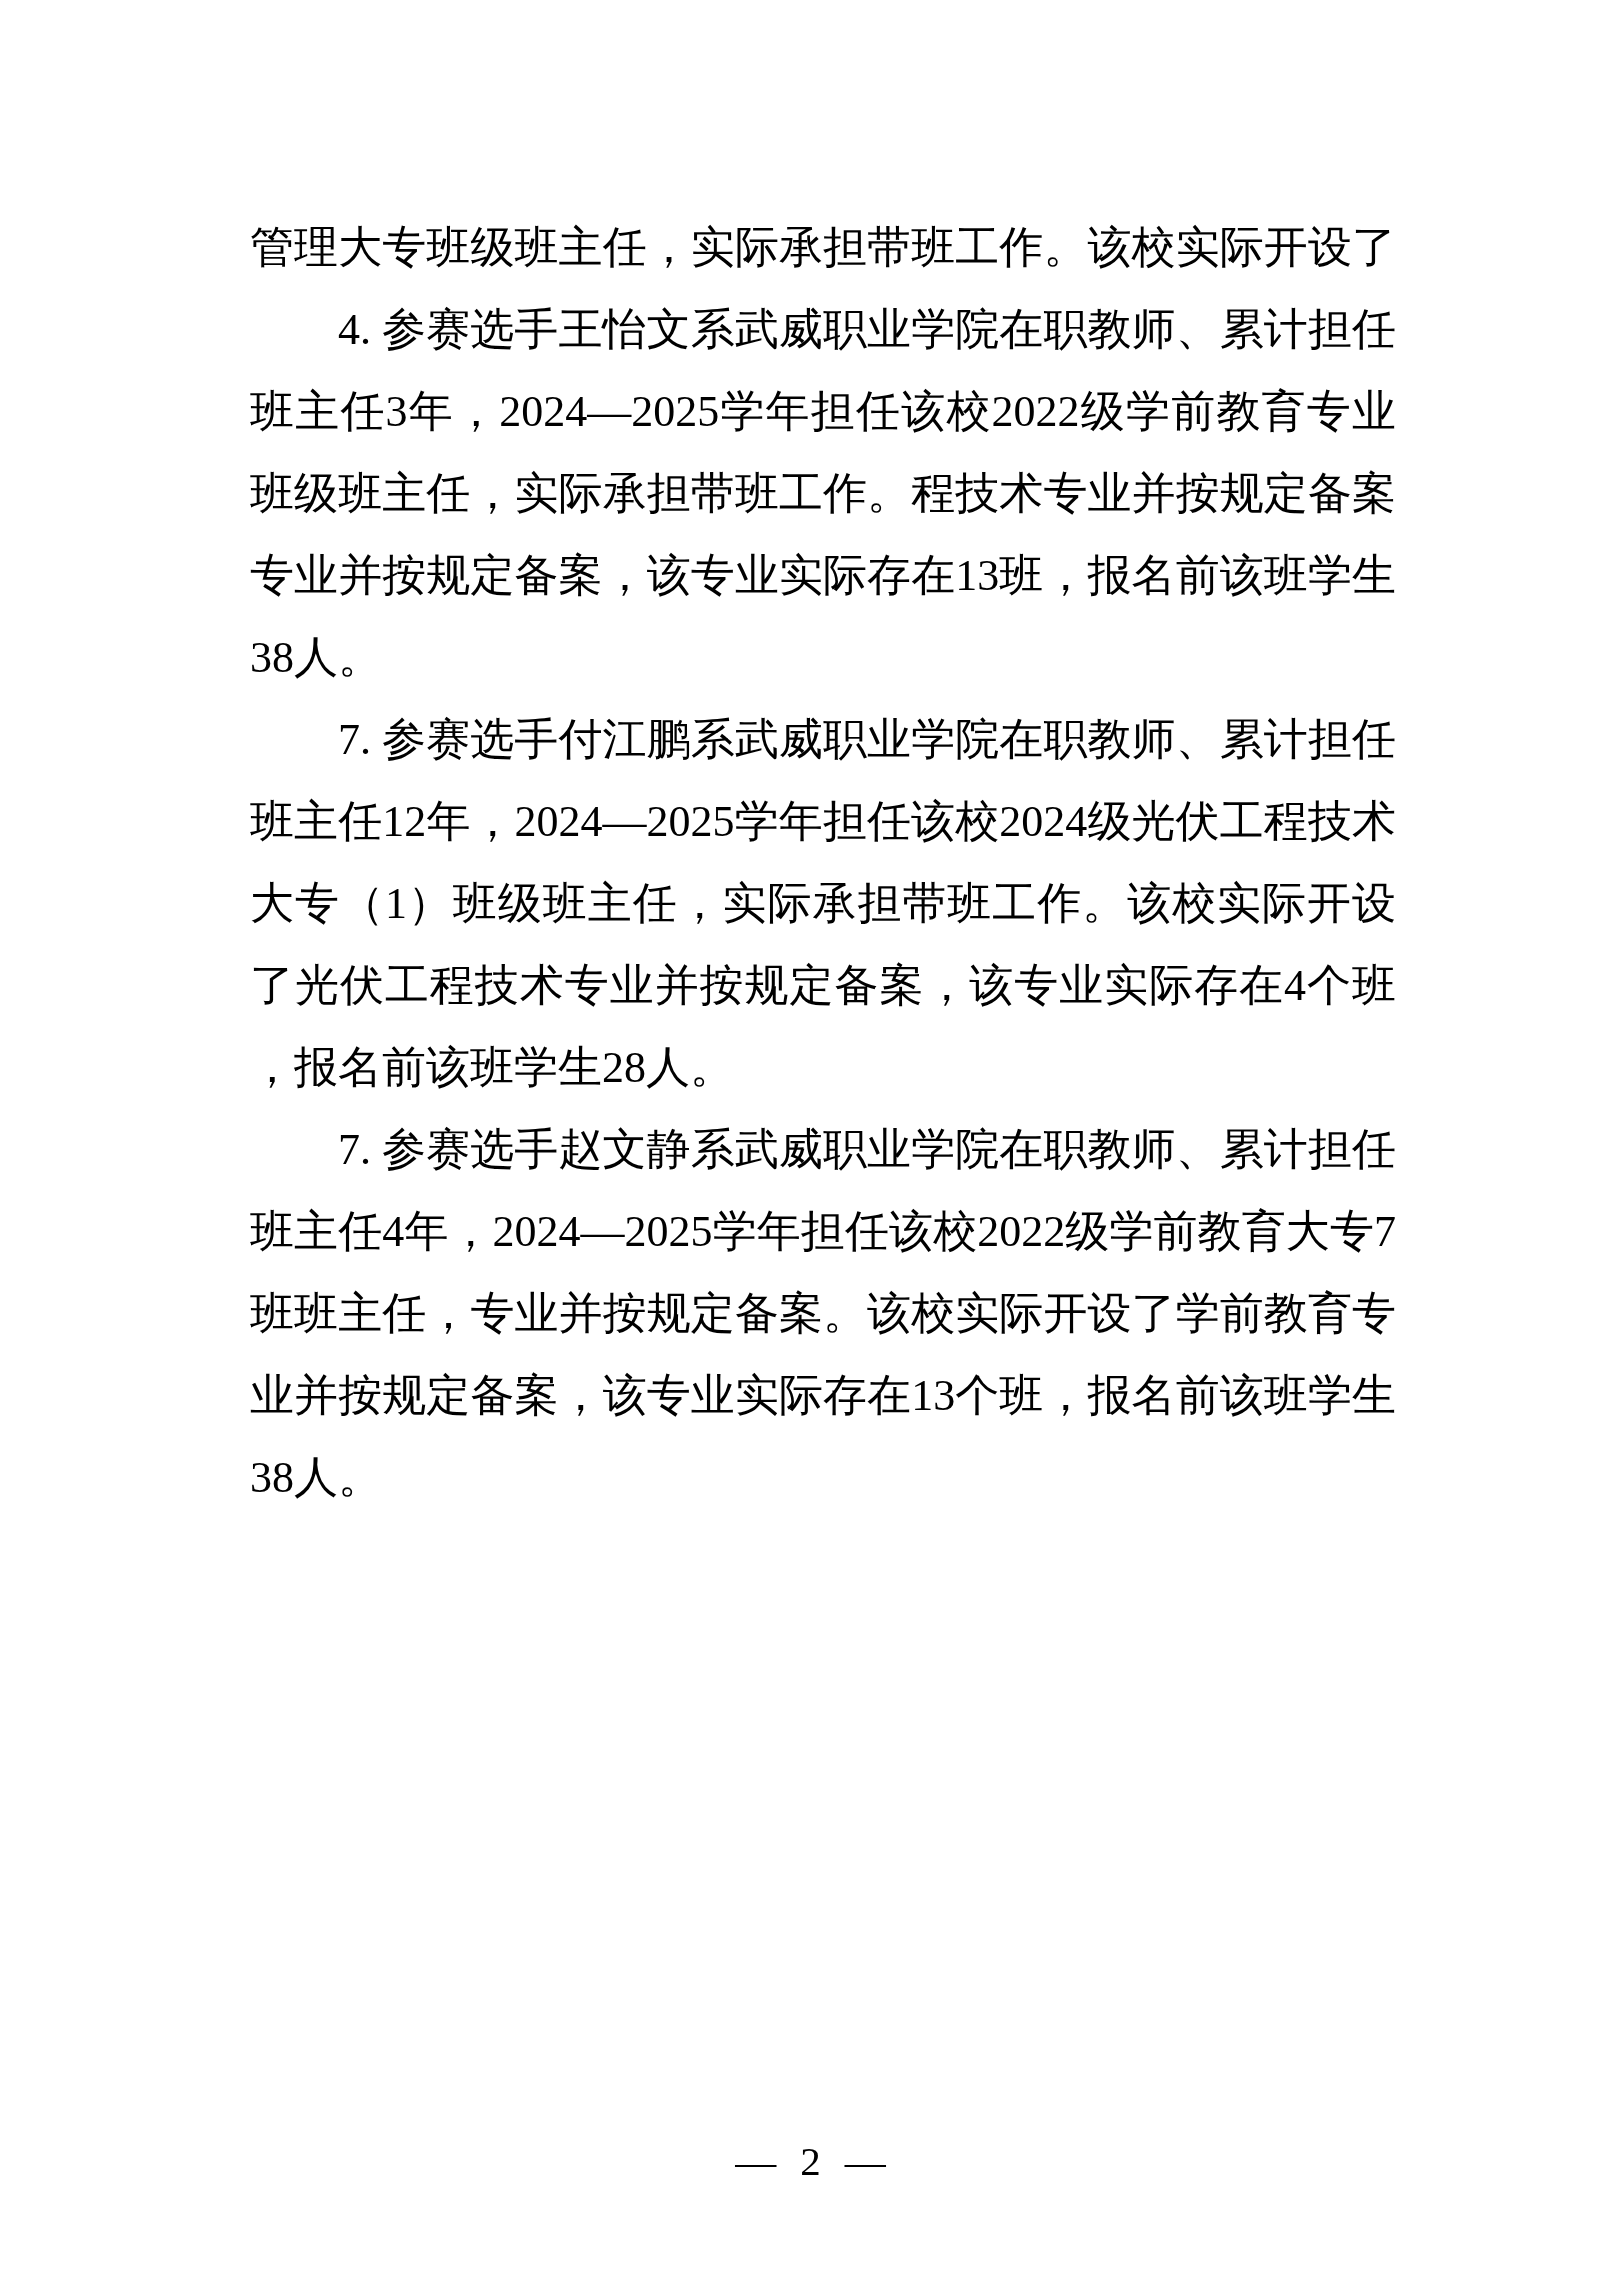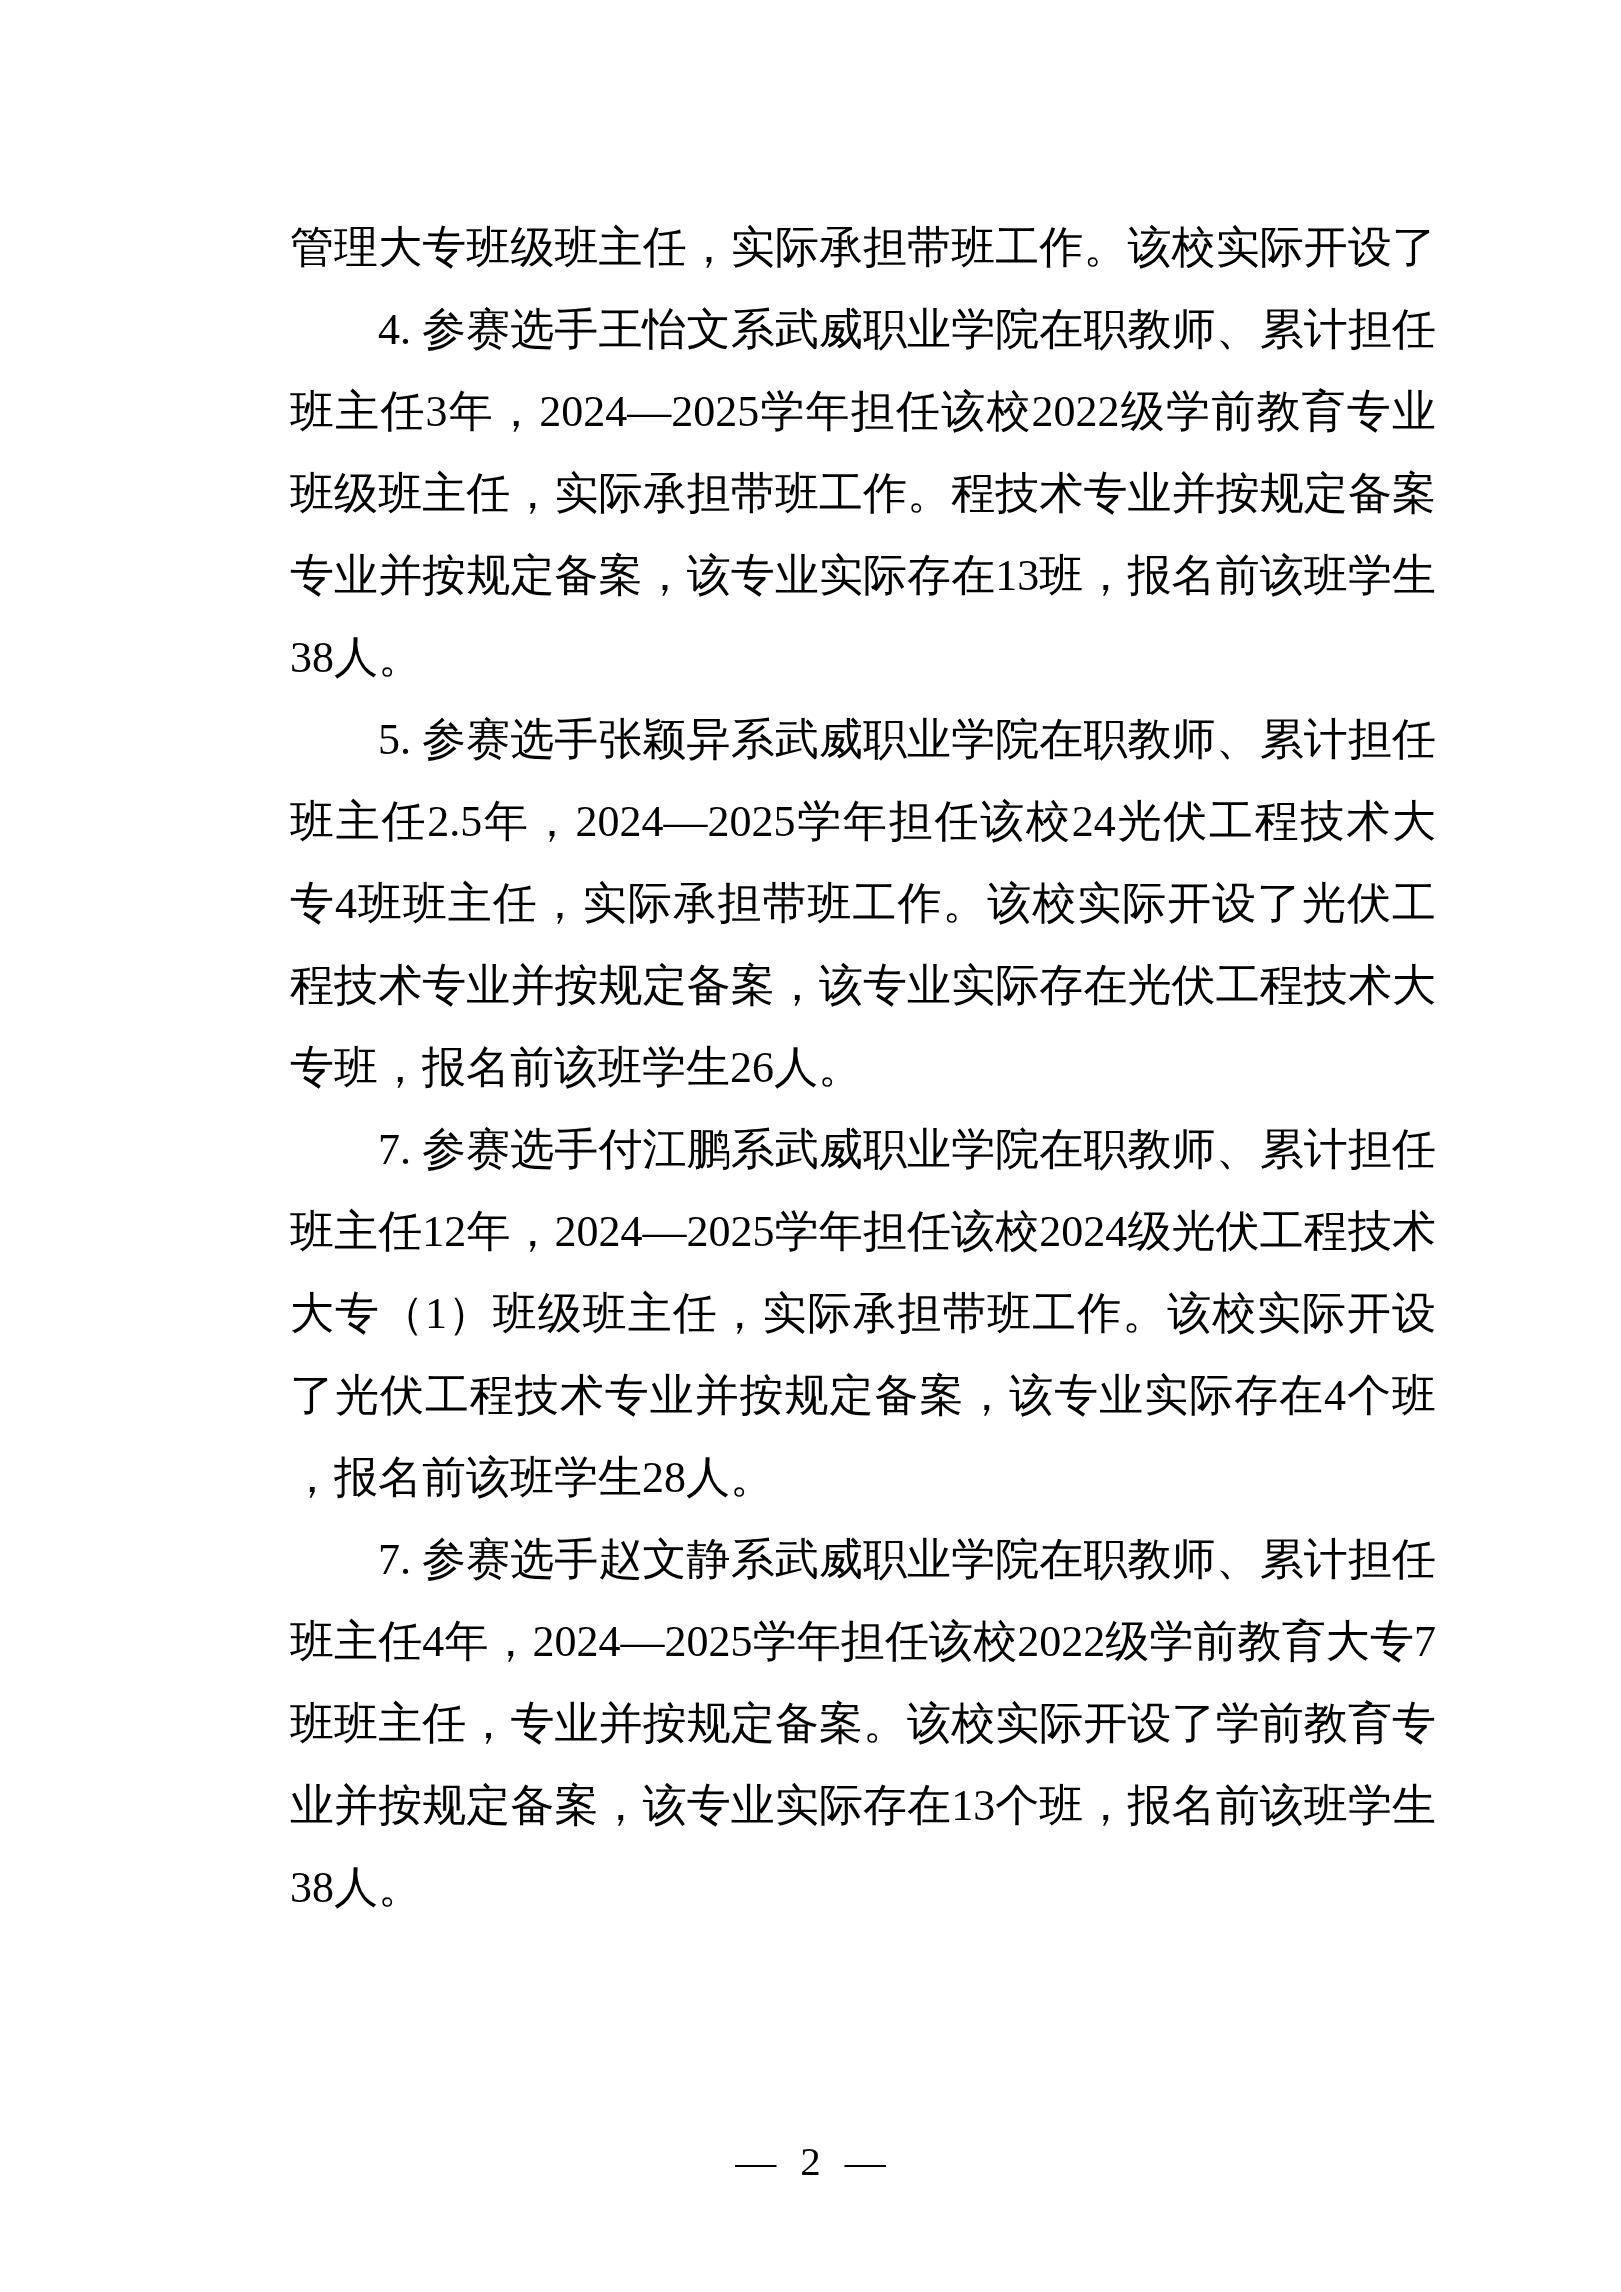--- a/index.html
+++ b/index.html
@@ -17,21 +17,20 @@
     overflow: hidden;
   }
   .text-block {
     position: absolute;
     left: 250px;
     top: 207px;
     width: 1146px;
     font-size: 44px;
     line-height: 82px;
     letter-spacing: 0px;
-    margin-left: 40px;
   }
   .paragraph {
     margin: 0;
     padding: 0;
   }
   .line {
     height: 82px;
     overflow: hidden;
     text-align: justify;
     text-align-last: justify;
@@ -67,27 +66,20 @@
     </div>
 
     <div class="paragraph">
       <div class="line indent">4. 参赛选手王怡文系武威职业学院在职教师、累计担任</div>
       <div class="line">班主任3年，2024—2025学年担任该校2022级学前教育专业</div>
       <div class="line">班级班主任，实际承担带班工作。程技术专业并按规定备案</div>
       <div class="line">专业并按规定备案，该专业实际存在13班，报名前该班学生</div>
       <div class="line end">38人。</div>
     </div>
 
-    <div class="paragraph">
-      <div class="line indent">5. 参赛选手张颖异系武威职业学院在职教师、累计担任</div>
-      <div class="line">班主任2.5年，2024—2025学年担任该校24光伏工程技术大</div>
-      <div class="line">专4班班主任，实际承担带班工作。该校实际开设了光伏工</div>
-      <div class="line">程技术专业并按规定备案，该专业实际存在光伏工程技术大</div>
-      <div class="line end">专班，报名前该班学生26人。</div>
-    </div>
 
     <div class="paragraph">
       <div class="line indent">7. 参赛选手付江鹏系武威职业学院在职教师、累计担任</div>
       <div class="line">班主任12年，2024—2025学年担任该校2024级光伏工程技术</div>
       <div class="line">大专（1）班级班主任，实际承担带班工作。该校实际开设</div>
       <div class="line">了光伏工程技术专业并按规定备案，该专业实际存在4个班</div>
       <div class="line end">，报名前该班学生28人。</div>
     </div>
 
     <div class="paragraph">

